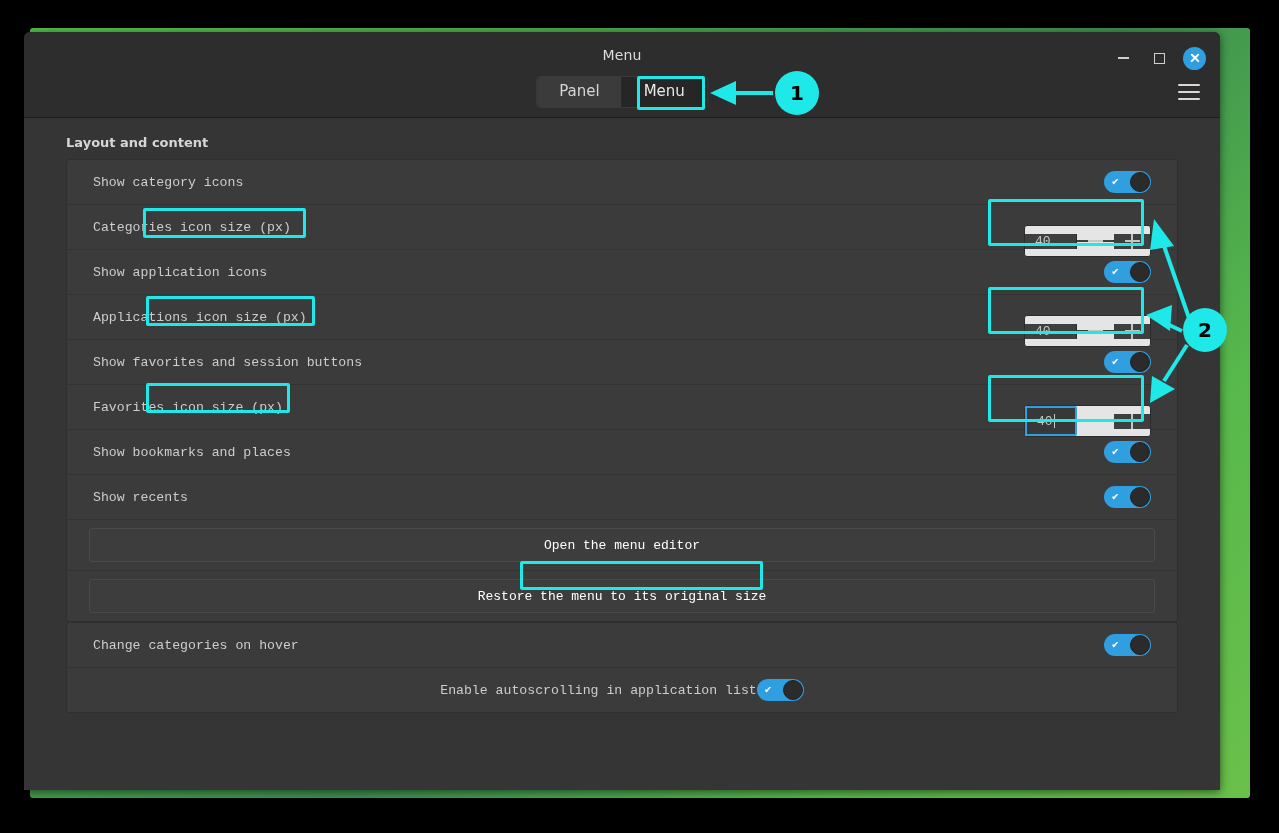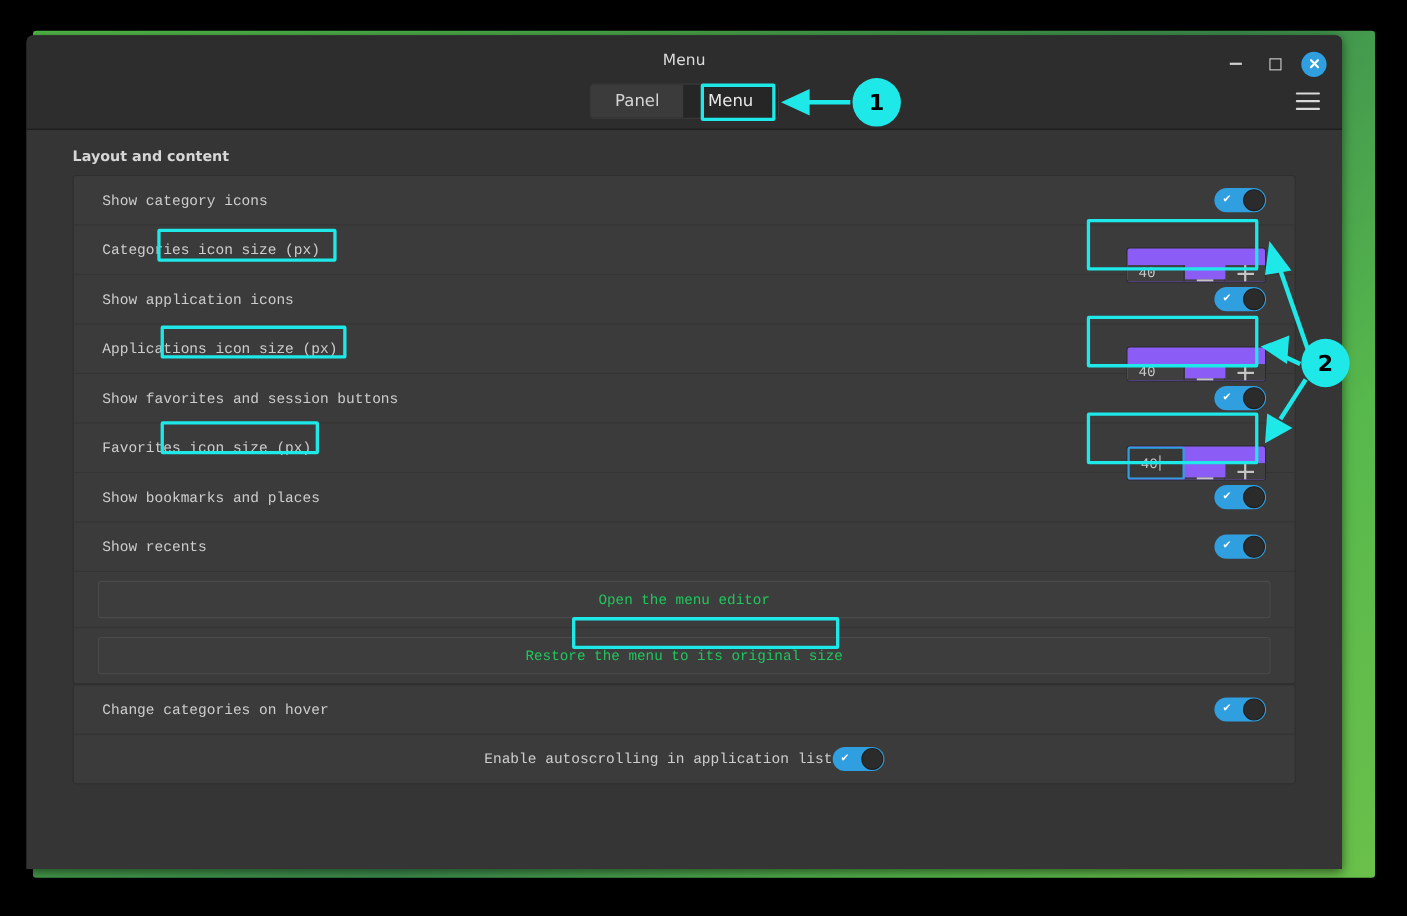--- a/index.html
+++ b/index.html
@@ -220,24 +220,24 @@
   .toggle.off .mark {
     left: auto;
     right: 8px;
     color: #7d7d85;
     font-size: 10px;
   }
 
   
   .spin {
     display: flex;
-    align-items: flex-end;
+    align-items: center;
     border: 1px solid #2b2b2b;
     border-radius: 3px;
-    background: #8b5cf6;
+    background: #e5e5e5;
     overflow: hidden;
     height: 30px;
     flex: none;
     margin-top: 28px;
   }
   .spin .val {
     width: 52px;
     display: flex;
     align-items: center;
     padding-left: 10px;
@@ -298,21 +298,21 @@
     top: 0; left: 6.5px; height: 15px; width: 2px;
   }
 
   
   .widebtn {
     flex: 1;
     height: 32px;
     border: 1px solid #4a4a4a;
     border-radius: 3px;
     background: #3d3d3d;
-    color: #22c55e;
+    color: #ffffff;
     font-size: 13px;
     display: flex;
     align-items: center;
     justify-content: center;
   }
 
   
   #overlay {
     position: absolute;
     left: 0; top: 0;

